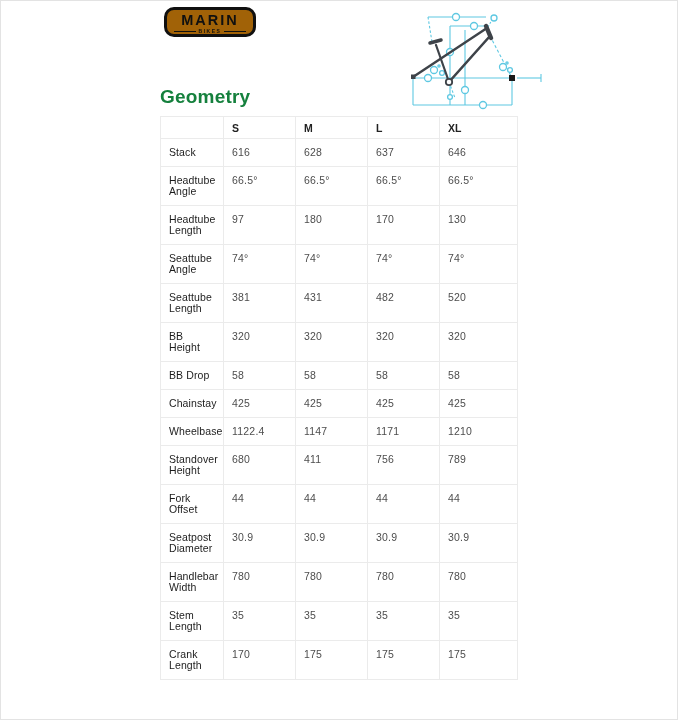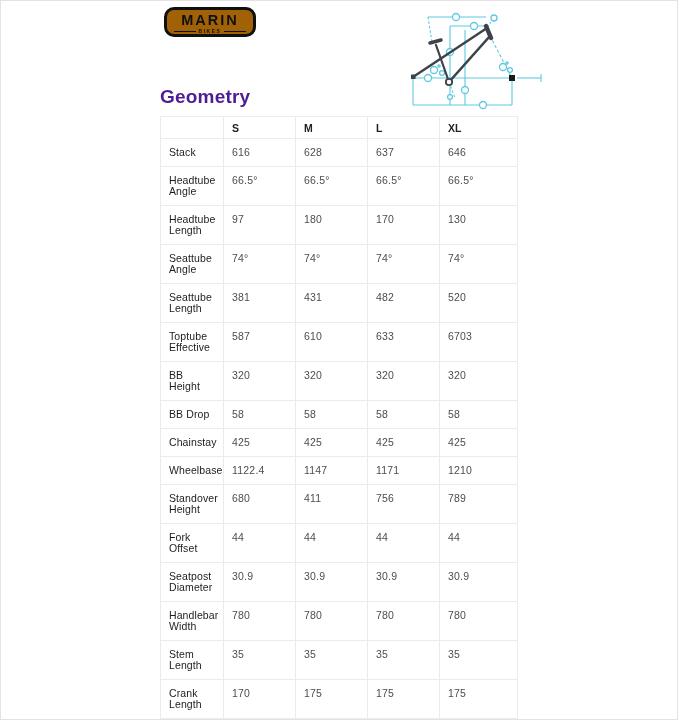--- a/index.html
+++ b/index.html
@@ -20,21 +20,21 @@
     font-weight:bold; font-size:14.5px; letter-spacing:2px; color:#101010; line-height:14px;
   }
   .logo-sub {
     display:flex; align-items:center; gap:3px; width:100%; justify-content:center; margin-top:1px;
   }
   .logo-sub .rule { flex:1 1 auto; height:1.5px; background:#101010; max-width:22px; }
   .logo-sub-text { font-size:5px; font-weight:bold; letter-spacing:1.5px; color:#101010; line-height:5px; }
   
   .page-title {
     position:absolute; left:160px; top:86px; font-size:19px; font-weight:600;
-    color:#4c1d95; letter-spacing:0.2px;
+    color:#15803d; letter-spacing:0.2px;
   }
   
   .diagram { position:absolute; left:398px; top:2px; width:152px; height:112px; }
   
   table.geo {
     position:absolute; left:160px; top:116px; width:357px;
     border-collapse:collapse; table-layout:fixed;
   }
   table.geo th, table.geo td {
     border:1px solid #ebebeb; vertical-align:top; text-align:left;
@@ -170,28 +170,20 @@
         </tr>
         <tr>
           <td class="row-label">Seattube
 Length</td>
           <td class="cell">381</td>
           <td class="cell">431</td>
           <td class="cell">482</td>
           <td class="cell">520</td>
         </tr>
         <tr>
-          <td class="row-label">Toptube
-Effective</td>
-          <td class="cell">587</td>
-          <td class="cell">610</td>
-          <td class="cell">633</td>
-          <td class="cell">6703</td>
-        </tr>
-        <tr>
           <td class="row-label">BB Height</td>
           <td class="cell">320</td>
           <td class="cell">320</td>
           <td class="cell">320</td>
           <td class="cell">320</td>
         </tr>
         <tr>
           <td class="row-label">BB Drop</td>
           <td class="cell">58</td>
           <td class="cell">58</td>

